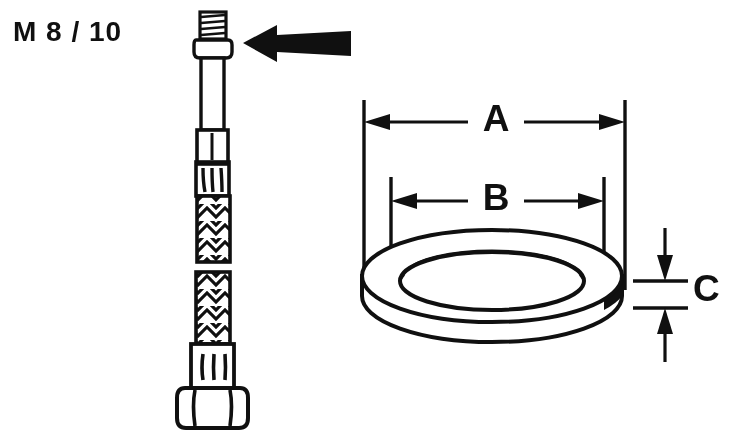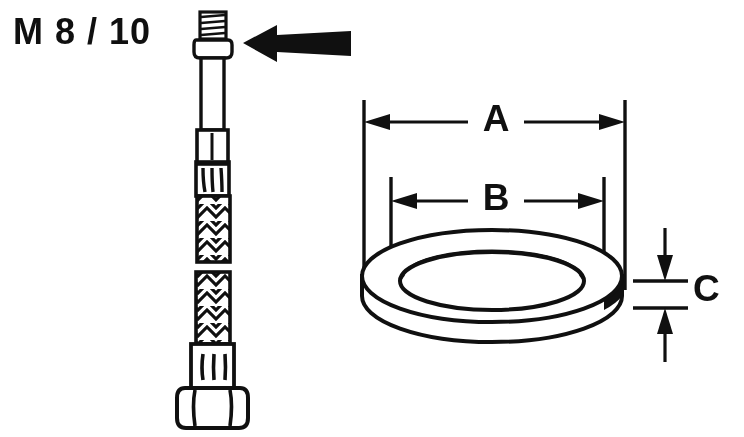--- a/index.html
+++ b/index.html
@@ -14,21 +14,21 @@
     background: #ffffff;
     overflow: hidden;
     font-family: "Liberation Sans", sans-serif;
   }
   #title-label {
     position: absolute;
     left: 13px;
     top: 13px;
     font-family: "Liberation Sans", sans-serif;
     font-weight: bold;
-    font-size: 36px;
+    font-size: 28px;
     line-height: 38px;
     letter-spacing: 1px;
     color: #101010;
     white-space: pre;
   }
   .dim-letter {
     position: absolute;
     font-family: "Liberation Sans", sans-serif;
     font-weight: bold;
     font-size: 37px;

